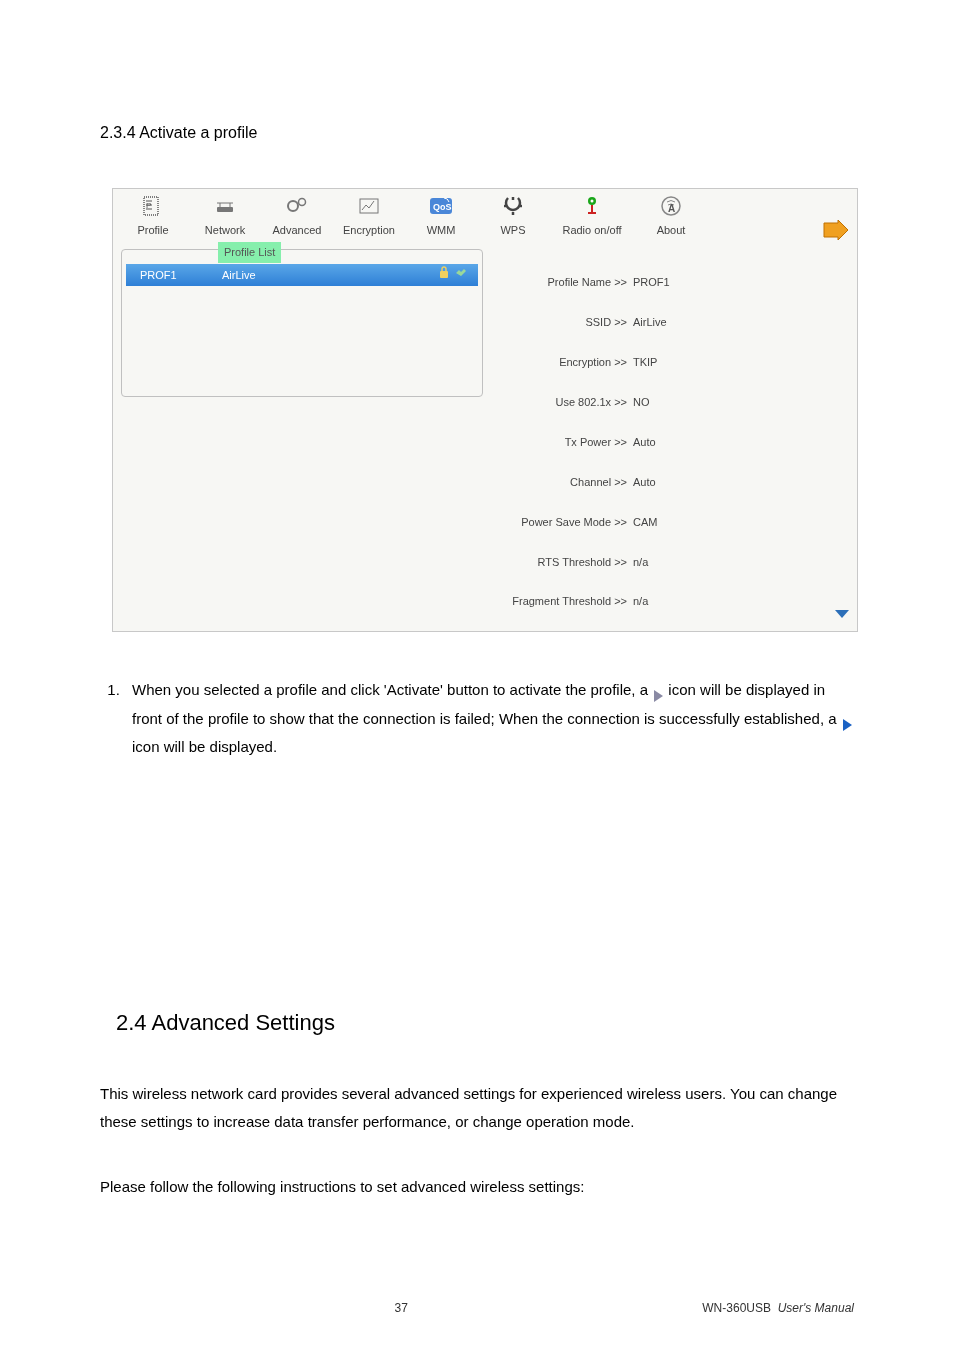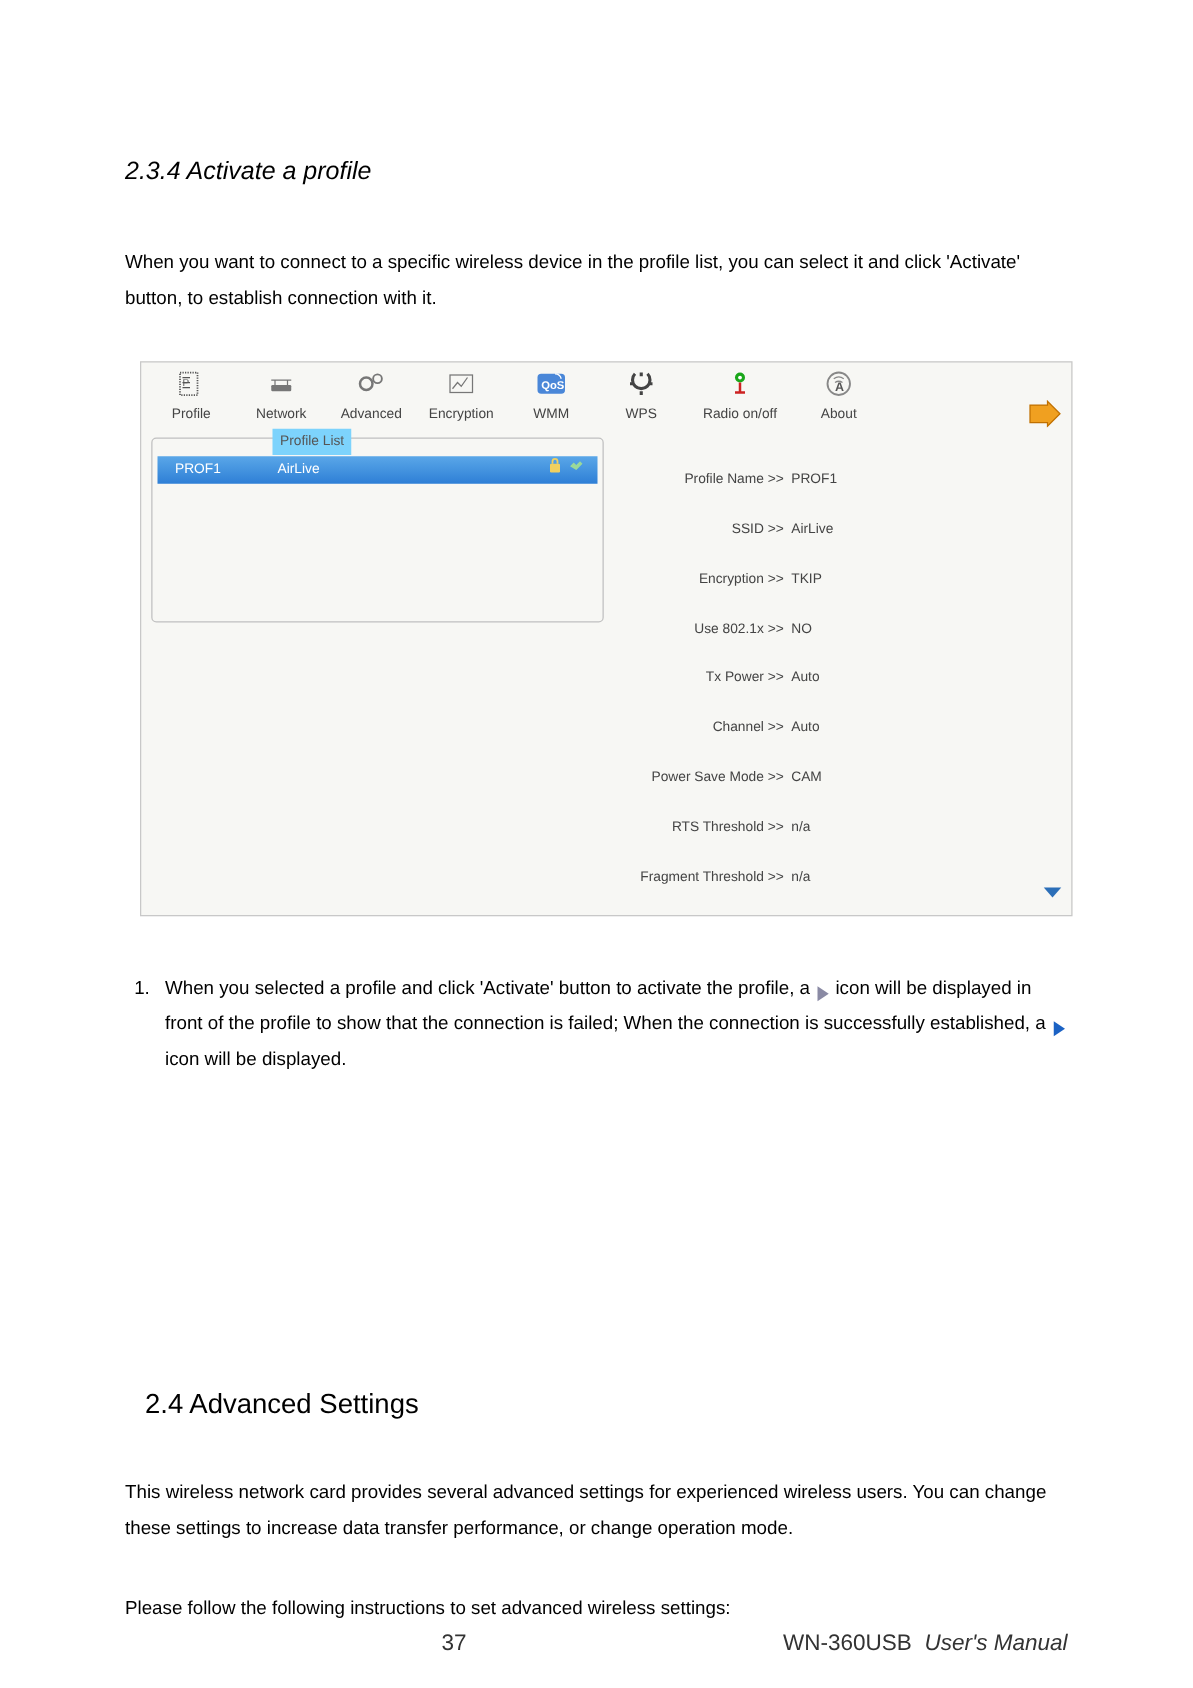--- a/index.html
+++ b/index.html
@@ -12,23 +12,22 @@
     line-height: 1.9;
   }
   .page {
     width: 954px;
     min-height: 1350px;
     box-sizing: border-box;
     padding: 118px 100px 40px 100px;
     position: relative;
   }
   .section-head {
-    font-size: 20px;
+    font-size: 16px;
     margin: 0 0 40px 0;
-    font-style: italic;
   }
   .para {
     margin: 0 0 36px 0;
   }
   
   .shot {
     margin: 0 0 44px 12px;
     width: 744px;
     border: 1px solid #c8c8c8;
     background: #f7f7f4;
@@ -62,21 +61,21 @@
     border-radius: 4px;
     margin: 2px 8px 0 8px;
     padding: 0;
     position: relative;
     height: 146px;
   }
   .legend {
     position: absolute;
     top: -8px;
     left: 96px;
-    background: #7dd3fc;
+    background: #86efac;
     padding: 0 6px;
     color: #555;
     font-size: 11px;
   }
   .sel-row {
     display: flex;
     align-items: center;
     height: 22px;
     background: linear-gradient(#5aa7e8, #2e7fd6);
     color: #fff;
@@ -123,37 +122,36 @@
   .arrow-gray, .arrow-blue { width: 12px; height: 14px; display: inline-block; vertical-align: middle; }
   
   h2.sec {
     font-size: 22px;
     font-weight: normal;
     margin: 240px 0 36px 16px;
   }
   
   .footer {
     position: absolute;
-    bottom: 47px;
+    bottom: 30px;
     left: 100px; right: 100px;
     display: flex;
-    font-size: 18px;
+    font-size: 12px;
     color: #333;
   }
   .footer .pg { margin: 0 auto; }
   .footer .man i { font-style: italic; }
 </style>
 </head>
 <body>
 
 <div class="page">
 
   <p class="section-head">2.3.4 Activate a profile</p>
 
-  <p class="para">When you want to connect to a specific wireless device in the profile list, you can select it and click 'Activate' button, to establish connection with it.</p>
 
   <div class="shot">
 
     <div class="toolbar">
       <div class="tool">
         <span>
           <svg width="26" height="22">
               <rect x="4" y="2" width="14" height="18" fill="none" stroke="#555" stroke-width="1.4" stroke-dasharray="1 1"></rect>
               <path d="M6 6h6M6 10h6M6 14h6" stroke="#555"></path>
               <text x="6" y="13" font-size="8" fill="#555">P</text>

